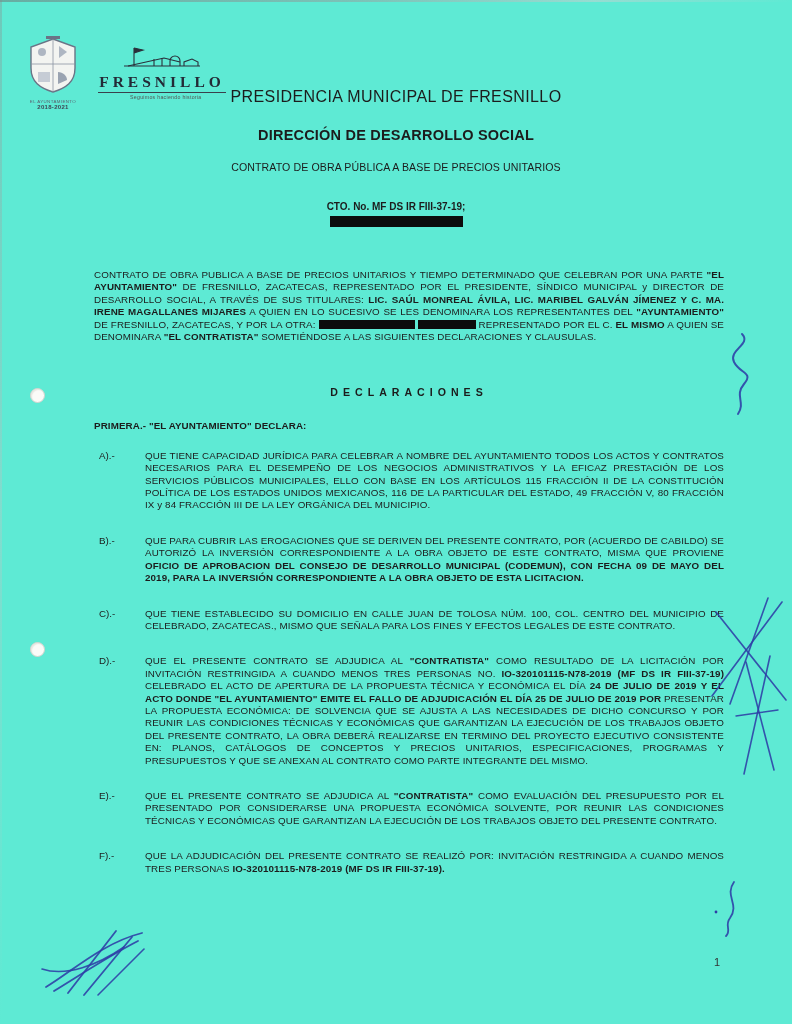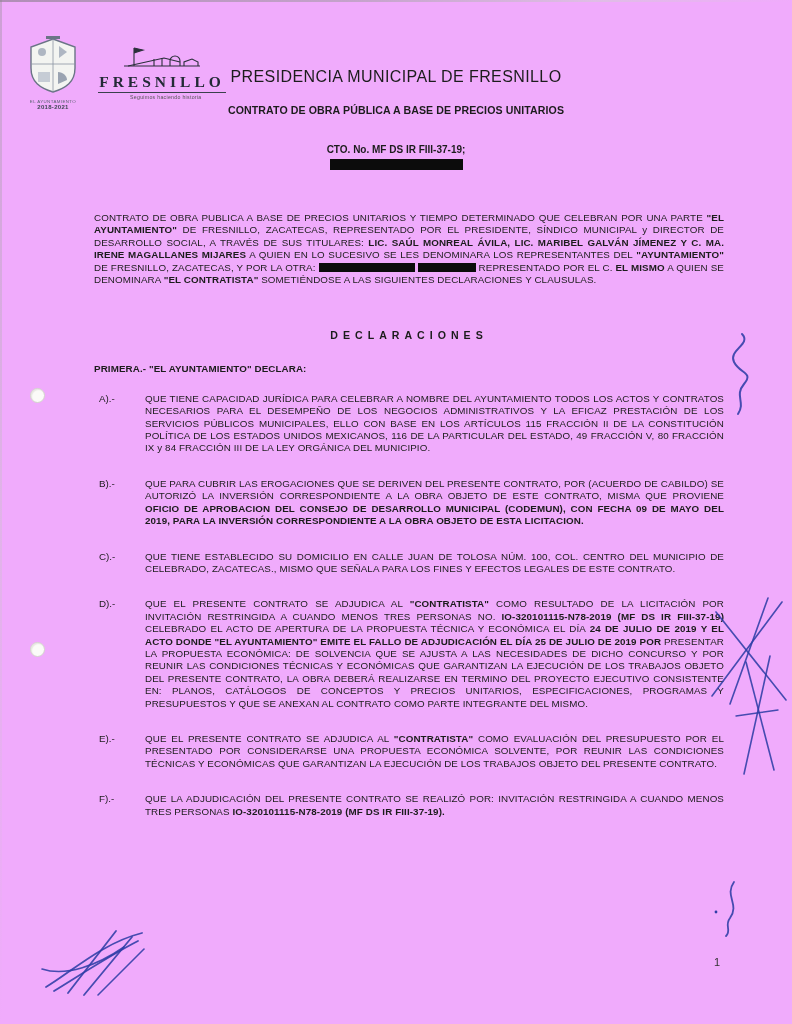--- a/index.html
+++ b/index.html
@@ -2,21 +2,21 @@
 <html><head>
 <meta charset="utf-8">
 <title>Contrato de Obra Pública — Fresnillo</title>
 <style>
   html,body{margin:0;padding:0;}
   body{
     width:792px;height:1024px;position:relative;overflow:hidden;
     background:#fdfdfb;color:#1c1c1c;
     font-family:"Liberation Sans","DejaVu Sans",sans-serif;
   }
-  .page{position:absolute;inset:0;background:#f0abfc;}
+  .page{position:absolute;inset:0;background:#5eead4;}
   .scan-edge-top{position:absolute;top:0;left:0;width:100%;height:2px;
     background:linear-gradient(90deg,#707070 0%,#9a9a9a 45%,#cfcfcf 75%,rgba(255,255,255,0) 100%);
     opacity:.5;}
   .scan-edge-left{position:absolute;top:0;left:0;width:2px;height:100%;
     background:linear-gradient(180deg,#8a8a8a 0%,#c4c4c4 50%,rgba(255,255,255,0) 100%);
     opacity:.35;}
   .hole{position:absolute;width:13px;height:13px;border-radius:50%;
     border:1px solid #d3d3cd;background:#fbfbf8;
     box-shadow:inset 1px 1px 1px #e7e7e1;}
   .hole1{left:30px;top:388px;}
@@ -29,23 +29,23 @@
   .brand{position:absolute;left:96px;top:42px;width:132px;text-align:center;color:#232a36;}
   .brand .brand-word{
     font-family:"Liberation Serif","DejaVu Serif",serif;
     font-size:15.5px;font-weight:bold;letter-spacing:4px;margin-top:1px;white-space:nowrap;
   }
   .brand .brand-rule{height:1px;background:#3a404c;margin:1px 2px 1px 2px;}
   .brand .brand-tagline{font-size:5.2px;color:#555;letter-spacing:.3px;text-align:left;padding-left:34px;}
 
   
   .center{text-align:center;}
-  .title1{font-size:16px;letter-spacing:.4px;margin:0;padding-top:68px;font-weight:400;}
+  .title1{font-size:16px;letter-spacing:.4px;margin:0;padding-top:88px;font-weight:400;}
   .title2{font-size:14.5px;font-weight:bold;letter-spacing:.2px;margin:21px 0 0;}
-  .title3{font-size:10.6px;font-weight:bold;margin:18px 0 0;letter-spacing:.1px;}
+  .title3{font-size:10.6px;font-weight:normal;margin:18px 0 0;letter-spacing:.1px;}
   .cto{font-size:10px;font-weight:bold;margin:27px 0 0;line-height:13px;text-align:center;}
   .cto-underline{text-decoration:underline;}
   .header-redaction{width:133px;height:11px;background:#0c0c0c;margin:3px auto 0;}
 
   
   .content{padding:0 68px 0 94px;}
   .para{font-size:9.8px;line-height:12.4px;text-align:justify;letter-spacing:.1px;}
   .intro{margin-top:42px;}
   .b{font-weight:bold;}
   .redacted{display:inline-block;height:9px;background:#0c0c0c;vertical-align:-1px;}
@@ -100,20 +100,21 @@
           <path d="M4 24 H80"></path>
         </g>
       </svg>
     </span>
     <div class="brand-word">FRESNILLO</div>
     <div class="brand-rule"></div>
     <div class="brand-tagline">Seguimos haciendo historia</div>
   </div>
 
   <div class="center title1">PRESIDENCIA MUNICIPAL DE FRESNILLO</div>
+  <div class="center title2">DIRECCIÓN DE DESARROLLO SOCIAL</div>
   <div class="center title3">CONTRATO DE OBRA PÚBLICA A BASE DE PRECIOS UNITARIOS</div>
   <div class="center cto">
     <div>CTO. No. MF DS IR FIII-37-19;</div>
     <div class="header-redaction"></div>
   </div>
 
   <div class="content">
 
     <p class="para intro"><span>CONTRATO DE OBRA PUBLICA A BASE DE PRECIOS UNITARIOS Y TIEMPO DETERMINADO QUE CELEBRAN POR UNA PARTE </span><span class="b">"EL AYUNTAMIENTO"</span><span> DE FRESNILLO, ZACATECAS, REPRESENTADO POR EL PRESIDENTE, SÍNDICO MUNICIPAL y DIRECTOR DE DESARROLLO SOCIAL,  A TRAVÉS DE SUS TITULARES: </span><span class="b">LIC. SAÚL MONREAL ÁVILA,  LIC. MARIBEL GALVÁN JÍMENEZ Y C. MA. IRENE MAGALLANES MIJARES</span><span> A QUIEN EN LO SUCESIVO SE LES DENOMINARA LOS REPRESENTANTES DEL </span><span class="b">"AYUNTAMIENTO"</span><span> DE FRESNILLO, ZACATECAS, Y POR LA OTRA: </span><span class="redacted" style="width: 96px;"></span><span> </span><span class="redacted" style="width: 58px;"></span><span> REPRESENTADO POR EL C. </span><span class="b">EL MISMO</span><span> A  QUIEN SE DENOMINARA </span><span class="b">"EL CONTRATISTA"</span><span> SOMETIÉNDOSE A LAS SIGUIENTES DECLARACIONES Y CLAUSULAS.</span></p>
 

